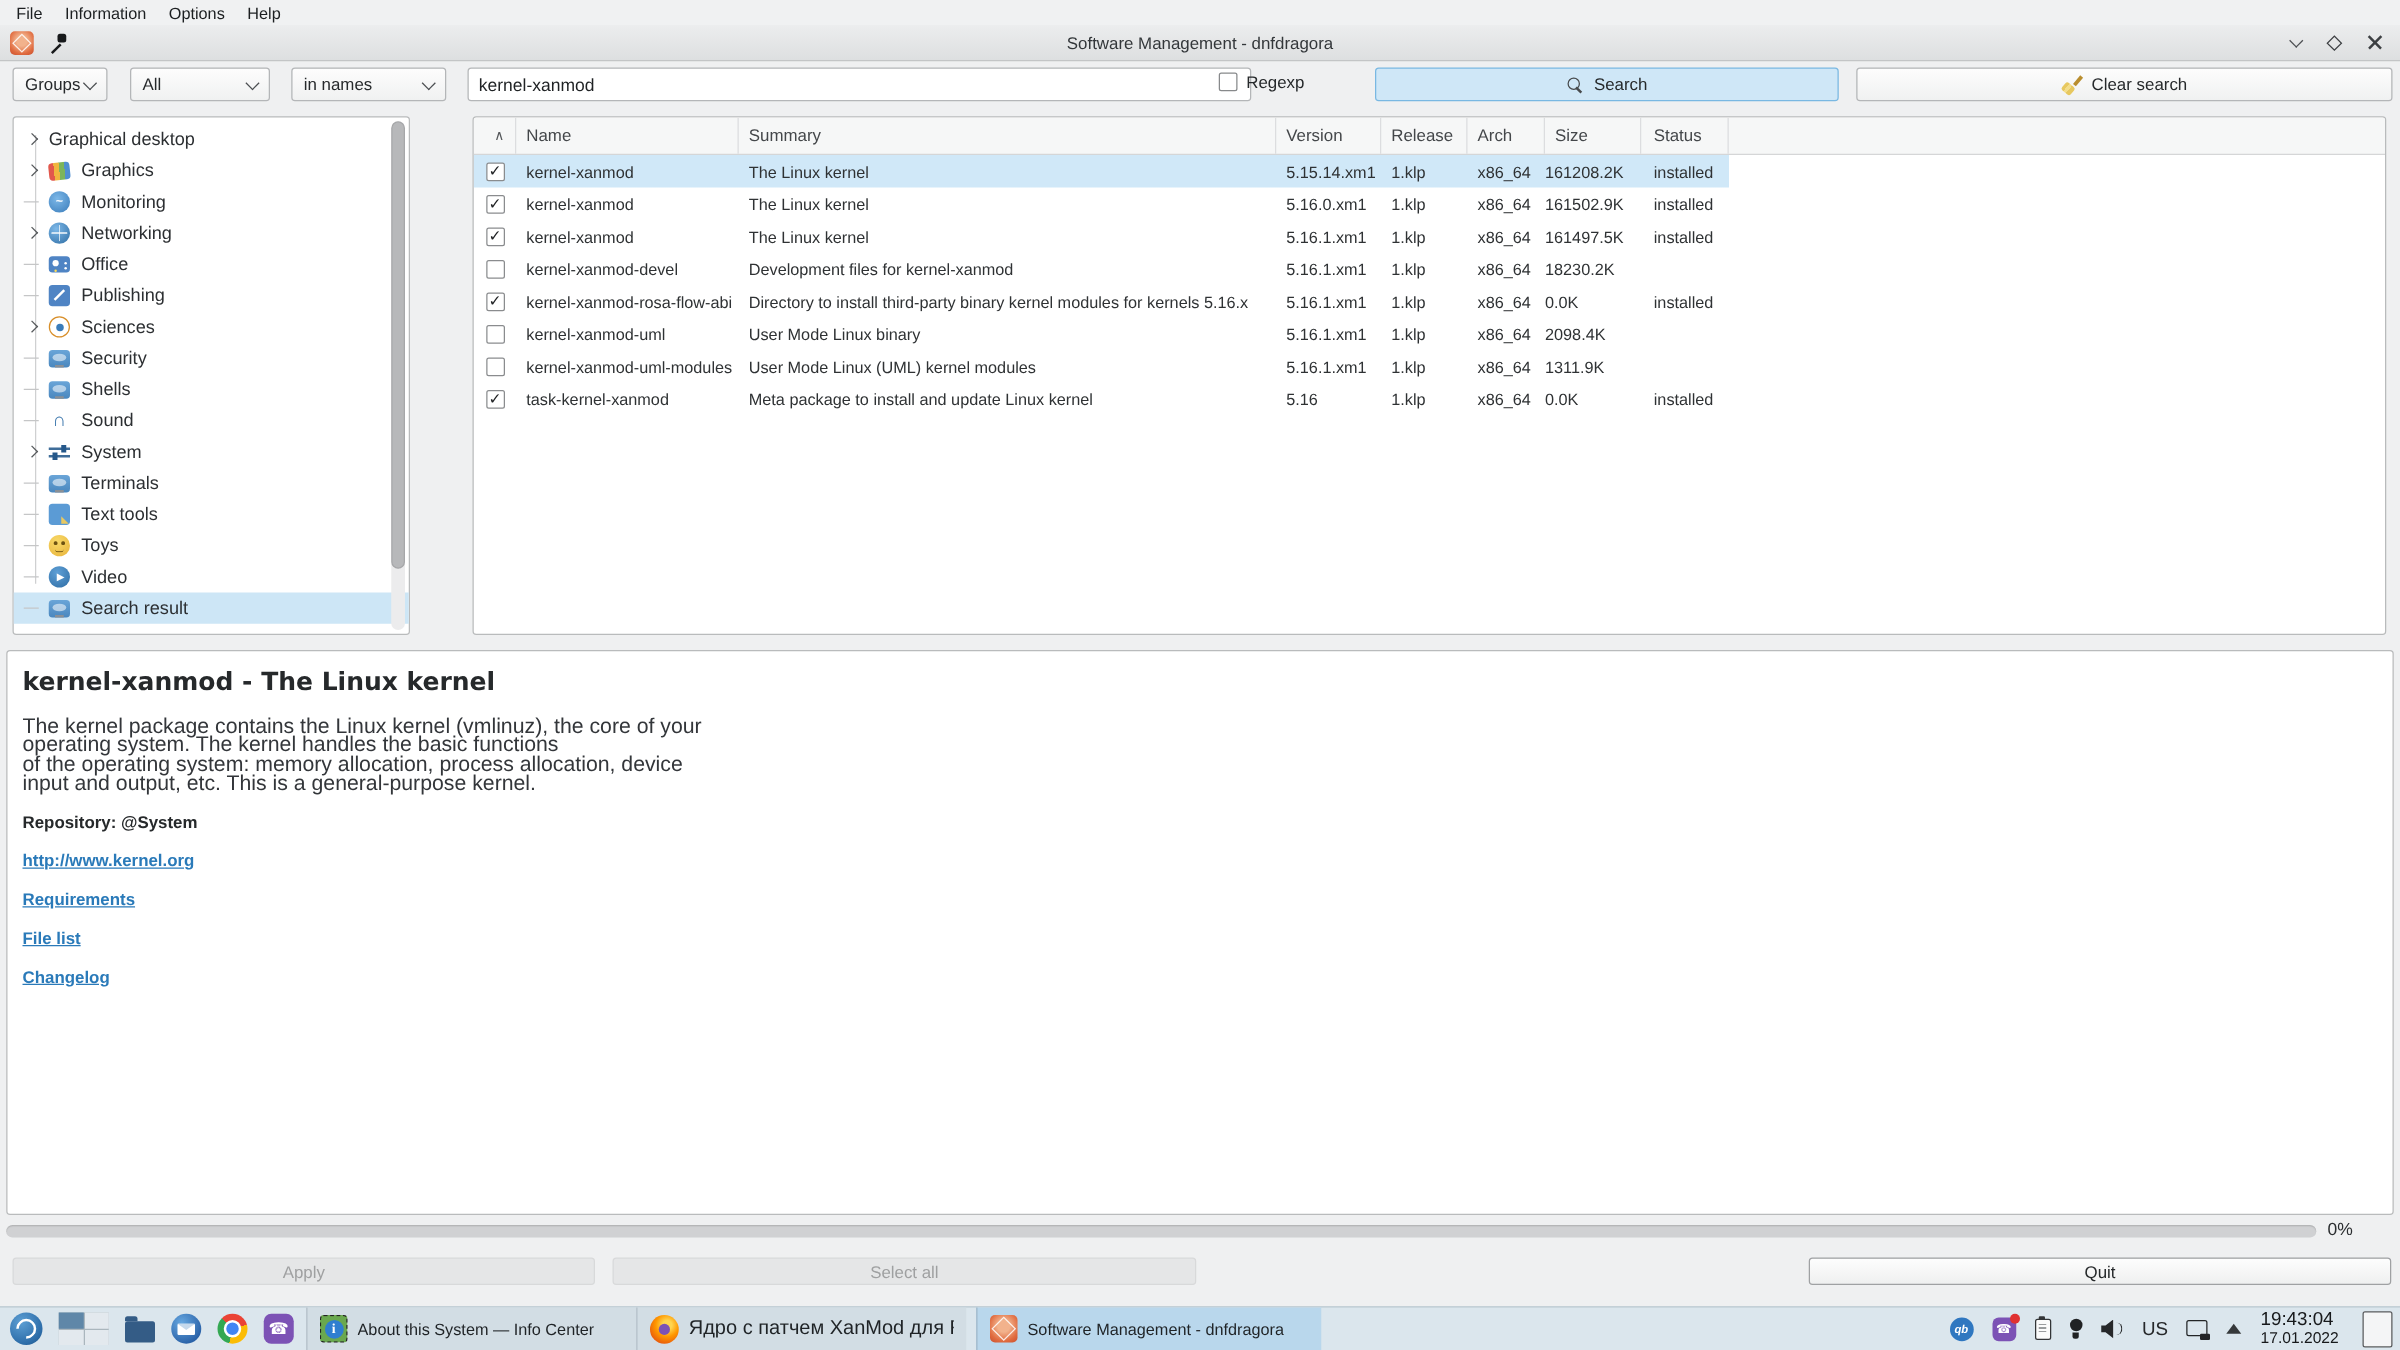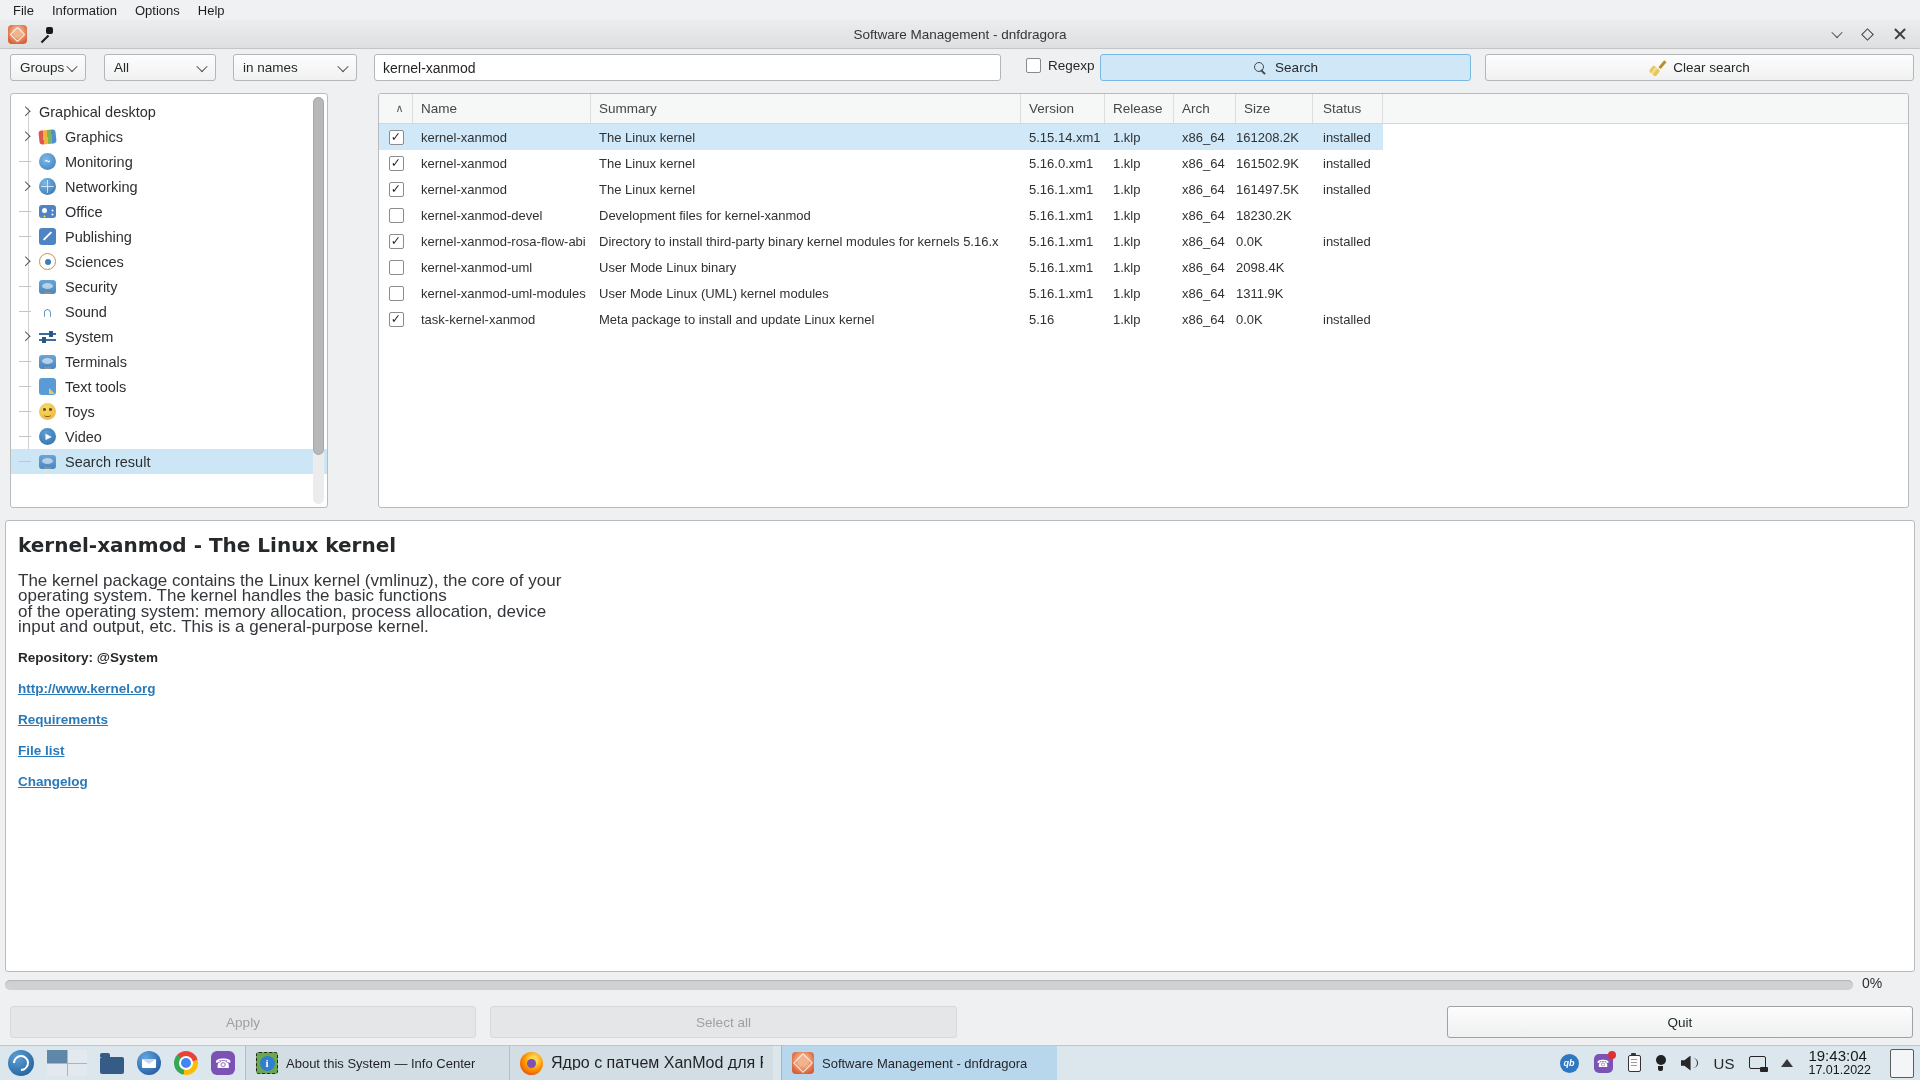--- a/index.html
+++ b/index.html
@@ -24,21 +24,21 @@
 
   .chev { display:inline-block; width:8px; height:8px; border-right:1.6px solid #4c4f52; border-bottom:1.6px solid #4c4f52; transform:rotate(45deg) translate(-1px,-1px); }
   .diamond { display:inline-block; width:9px; height:9px; border:1.5px solid #3c3f42; transform:rotate(45deg); }
   .xmark { position:relative; display:inline-block; width:12px; height:12px; }
   .xmark::before,.xmark::after { content:""; position:absolute; left:-1px; top:5px; width:14px; height:1.6px; background:#3c3f42; }
   .xmark::before { transform:rotate(45deg); } .xmark::after { transform:rotate(-45deg); }
 
   
   .combo { position:absolute; top:54px; height:27px; background:linear-gradient(#fdfdfd,#f0f1f1); border:1px solid #b4b6b8; border-radius:3px; display:flex; align-items:center; font-size:13.5px; color:#26292b; padding:12px 9px; justify-content:space-between; }
   .search-input { position:absolute; top:54px; left:374px; width:627px; height:27px; background:#fff; border:1px solid #b4b6b8; border-radius:3px; font-size:14px; padding:0 8px; color:#1f2224; font-family:inherit; }
-  .regexp-wrap { position:absolute; top:58px; left:1026px; display:flex; gap:7px; font-size:13.5px; color:#26292b; }
+  .regexp-wrap { position:absolute; top:58px; left:975px; display:flex; gap:7px; font-size:13.5px; color:#26292b; }
   .cb { width:15px; height:15px; background:#fff; border:1px solid #87898b; border-radius:2px; display:inline-flex; align-items:center; justify-content:center; font-size:12px; color:#1d1f21; line-height:1; }
   .btn { display:flex; align-items:center; justify-content:center; gap:8px; font-size:13.5px; color:#26292b; border-radius:3px; }
   .search-btn { position:absolute; top:54px; left:1100px; width:371px; height:27px; background:#cfe7f7; border:1px solid #79b8e2; }
   .clear-btn { position:absolute; top:54px; left:1485px; width:429px; height:27px; background:linear-gradient(#fdfdfd,#f0f1f1); border:1px solid #b4b6b8; }
   .mag-icon { position:relative; width:14px; height:14px; display:inline-block; }
   .mag-icon::before { content:""; position:absolute; top:1px; left:1px; width:8px; height:8px; border:1.6px solid #474a4c; border-radius:50%; }
   .mag-icon::after { content:""; position:absolute; bottom:2px; right:1px; width:6px; height:1.8px; background:#474a4c; transform:rotate(45deg); }
   .broom-icon { position:relative; width:16px; height:16px; display:inline-block; }
   .broom-icon::before { content:""; position:absolute; top:0; right:2px; width:2.5px; height:9px; background:#b98e2f; transform:rotate(40deg); }
   .broom-icon::after { content:""; position:absolute; bottom:1px; left:1px; width:9px; height:8px; background:linear-gradient(90deg,#e7c860 0 30%,#f3dd8a 30% 60%,#e7c860 60%); border-radius:2px; transform:rotate(40deg); }
@@ -101,21 +101,21 @@
   
   .details { position:absolute; top:520px; left:5px; width:1910px; height:452px; background:#fff; border:1px solid #b9bbbc; border-radius:3px; padding:12px 12px; overflow:hidden; }
   .d-title { font-size:20px; font-weight:bold; color:#26292b; margin-bottom:16px; font-family:"DejaVu Sans","Liberation Sans",sans-serif; }
   .d-line { font-size:17px; color:#33363a; line-height:15.4px; }
   .d-repo { font-size:13.5px; font-weight:bold; margin-top:15px; color:#26292b; }
   .d-link { display:block; font-size:13.5px; font-weight:bold; color:#2a7ab9; text-decoration:underline; margin-top:16px; width:max-content; cursor:pointer; }
 
   
   .pbar { position:absolute; left:5px; top:980px; width:1848px; height:10px; border-radius:5px; background:#d0d1d3; box-shadow:inset 0 1px 1px rgba(0,0,0,.15); }
   .plabel { position:absolute; left:1862px; top:975px; font-size:14px; color:#2b2e30; }
-  .foot-btn { position:absolute; top:1006px; height:32px; display:flex; align-items:center; justify-content:center; font-size:13.5px; border-radius:3px; }
+  .foot-btn { position:absolute; top:1006px; height:22px; display:flex; align-items:center; justify-content:center; font-size:13.5px; border-radius:3px; }
   .btn-apply { left:10px; width:466px; background:#e5e6e7; border:1px solid #d8d9da; color:#9fa0a1; }
   .btn-selectall { left:490px; width:467px; background:#e5e6e7; border:1px solid #d8d9da; color:#9fa0a1; }
   .btn-quit { left:1447px; width:466px; background:linear-gradient(#fdfdfd,#eff0f0); border:1px solid #9fa1a3; color:#26292b; }
 
   
   .taskbar { position:absolute; left:0; right:0; top:1045px; height:35px; background:#dbe6ed; border-top:1px solid #bac7cf; display:flex; align-items:center; }
   .launchers { display:flex; align-items:center; gap:13px; padding:0 10px 0 8px; }
   .rosa-icon { position:relative; width:26px; height:26px; border-radius:50%; background:radial-gradient(circle at 35% 30%,#5d9fd4,#2c6ca8 70%,#1d507f); }
   .rosa-icon::after { content:""; position:absolute; inset:5px; border:2.5px solid #fff; border-left-color:transparent; border-radius:50%; transform:rotate(-45deg); }
   .pager { width:40px; height:26px; display:grid; grid-template-columns:1fr 1fr; grid-template-rows:1fr 1fr; gap:1px; background:#aab6bd; }
@@ -255,20 +255,25 @@
     <span class="ticon ic-atom"></span>
     <span>Sciences</span>
   </div>
   <div class="titem">
     <span class="t-stub"></span>
     <span class="ticon ic-monitor"></span>
     <span>Security</span>
   </div>
   <div class="titem">
     <span class="t-stub"></span>
+    <span class="ticon ic-monitor"></span>
+    <span>Shells</span>
+  </div>
+  <div class="titem">
+    <span class="t-stub"></span>
     <span class="ticon ic-sound">∩</span>
     <span>Sound</span>
   </div>
   <div class="titem">
     <span class="t-exp">
         <span class="arrow"></span>
       </span>
     <span class="ticon ic-sliders"></span>
     <span>System</span>
   </div>

